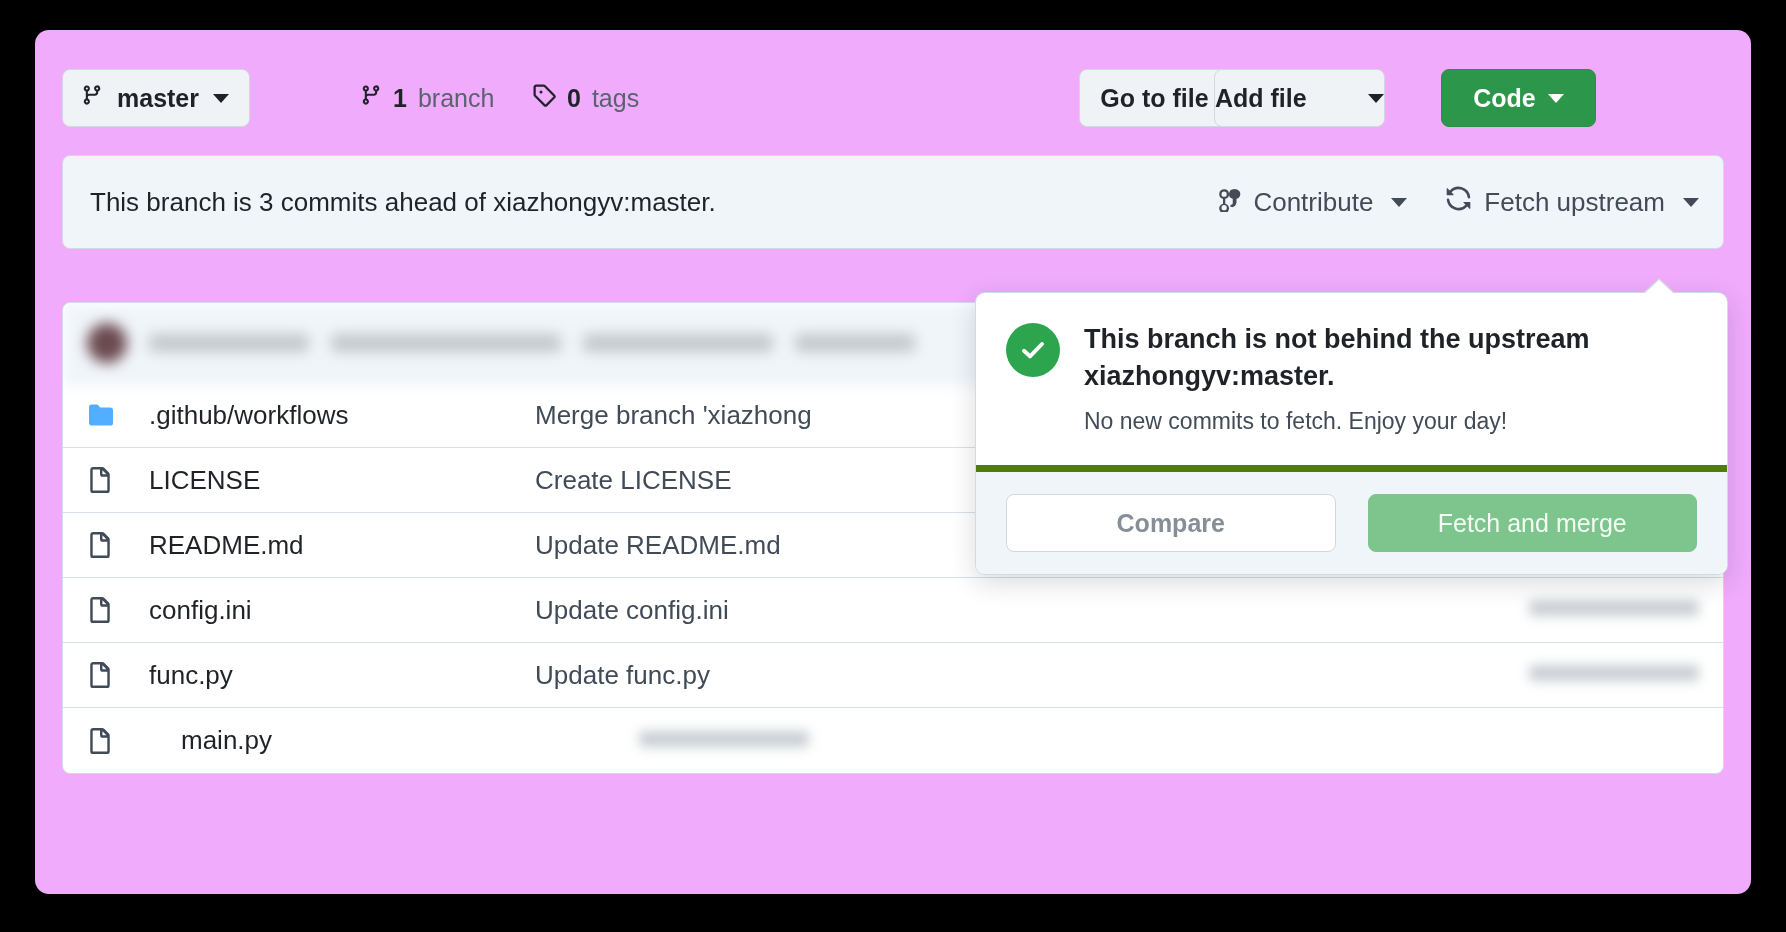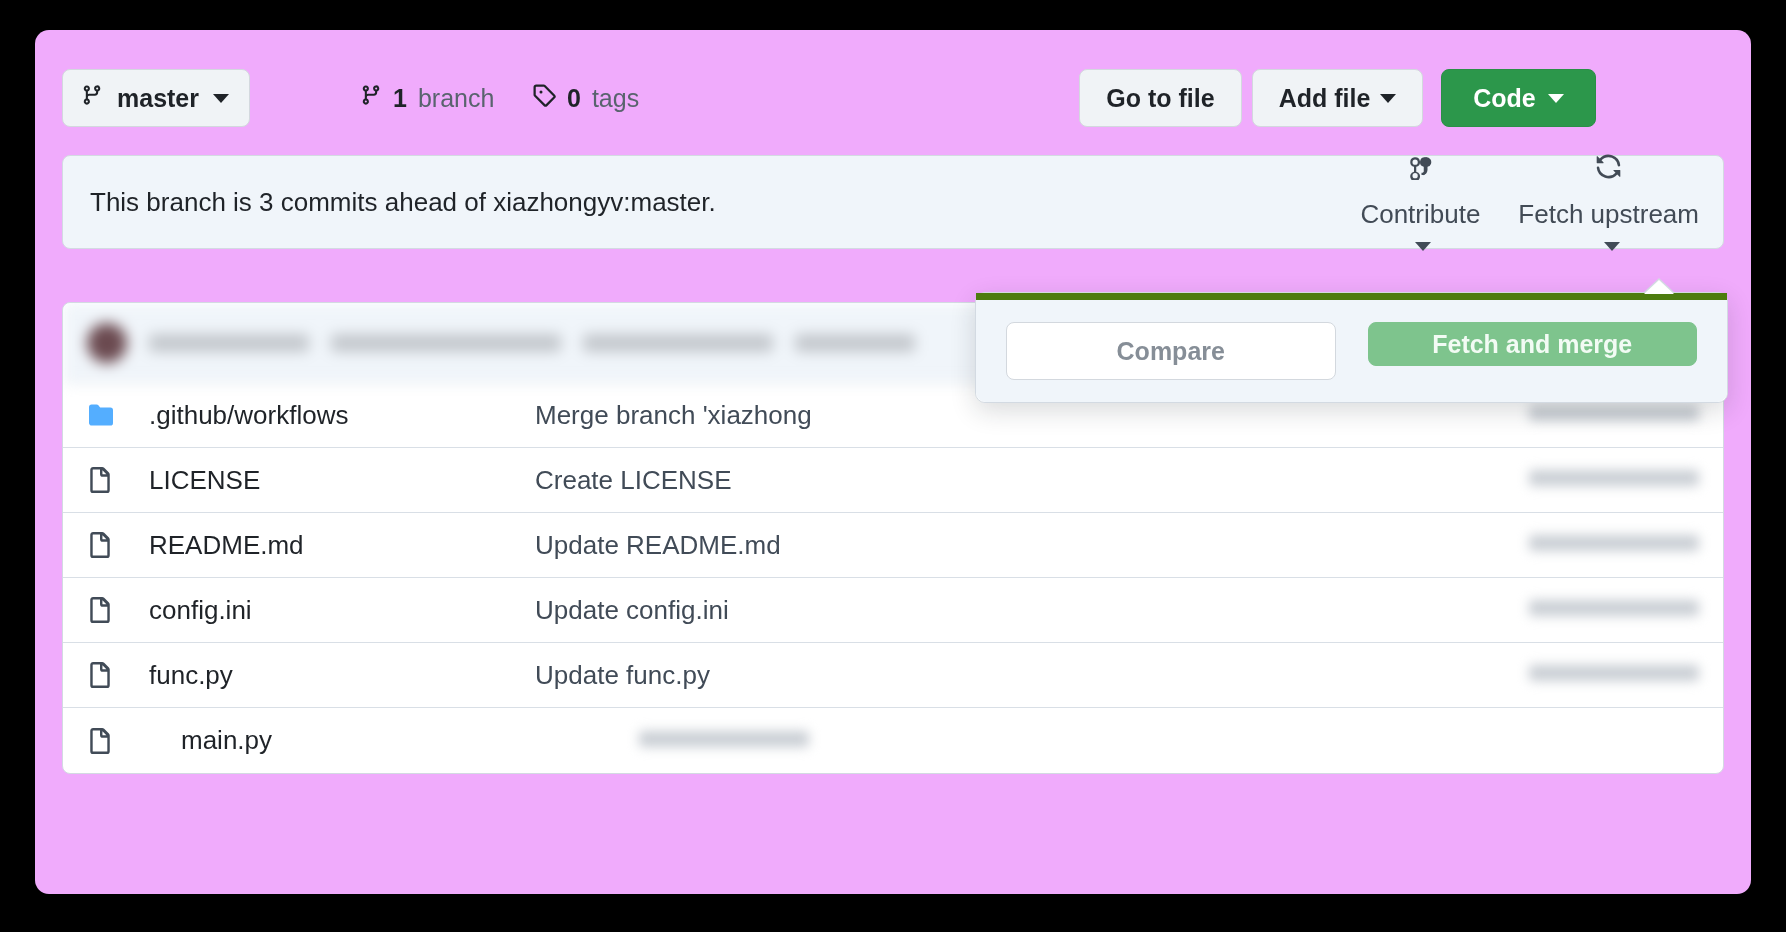--- a/index.html
+++ b/index.html
@@ -81,29 +81,30 @@
     cursor: pointer;
   }
   .meta-stat b { color: #1f2328; font-weight: bold; }
   #branch-count { left: 298px; }
   #tag-count    { left: 470px; }
 
   #go-to-file {
     position: absolute;
     left: 1017px;
     top: 0;
-    width: 163px;
+    width: 151px;
     height: 58px;
   }
   #add-file {
     position: absolute;
-    left: 1190px;
+    left: 1152px;
     top: 0;
     width: 171px;
     height: 58px;
+    justify-content: space-between;
   }
   #code-button {
     position: absolute;
     left: 1379px;
     top: 0;
     width: 155px;
     height: 58px;
     background: #2c974b;
     border-color: #2a8f47;
     color: #ffffff;
@@ -130,21 +131,20 @@
     flex: 1;
   }
   .banner-action {
     display: flex;
     align-items: center;
     gap: 12px;
     font-size: 26px;
     color: #424b56;
     cursor: pointer;
     margin-left: 38px;
-    flex-direction: column;
   }
   .banner-action .caret { margin-left: 6px; }
 
   
   #file-list {
     position: absolute;
     left: 27px;
     top: 244px;
     right: 27px;
     border: 1px solid #d3dae2;
@@ -286,26 +286,26 @@
     font-size: 25px;
     font-weight: bold;
     color: #868e97;
     display: flex;
     align-items: center;
     justify-content: center;
     cursor: default;
   }
   #fetch-merge-button {
     flex: 1;
-    height: 44px;
+    height: 58px;
     background: #7ec48d;
     border: 1px solid #7ec48d;
     border-radius: 8px;
     font-size: 25px;
-    font-weight: bold;
+    font-weight: normal;
     color: #f2fbf4;
     display: flex;
     align-items: center;
     justify-content: center;
     cursor: default;
   }
 </style>
 </head>
 <body>
 
@@ -456,20 +456,31 @@
       </span>
       <span class="file-name">main.py</span>
       <span class="file-time"><span class="blur-bar" style="display:inline-block;width:170px"></span></span>
     </div>
   </div>
 
   <div id="fetch-popover">
     <span id="popover-caret-outer"></span>
     <span id="popover-caret-inner"></span>
 
+    <div id="popover-body">
+      <div id="success-check">
+        <svg width="30" height="30" viewBox="0 0 16 16" fill="none" stroke="#ffffff" stroke-width="2.1" stroke-linecap="round" stroke-linejoin="round" aria-hidden="true">
+          <path d="M3.2 8.4 L6.4 11.4 L12.8 4.8"></path>
+        </svg>
+      </div>
+      <div id="popover-text">
+        <div id="popover-title">This branch is not behind the upstream xiazhongyv:master.</div>
+        <div id="popover-subtitle">No new commits to fetch. Enjoy your day!</div>
+      </div>
+    </div>
 
     <div id="popover-footer">
       <div id="compare-button">
         <span>Compare</span>
       </div>
       <div id="fetch-merge-button">
         <span>Fetch and merge</span>
       </div>
     </div>
   </div>

